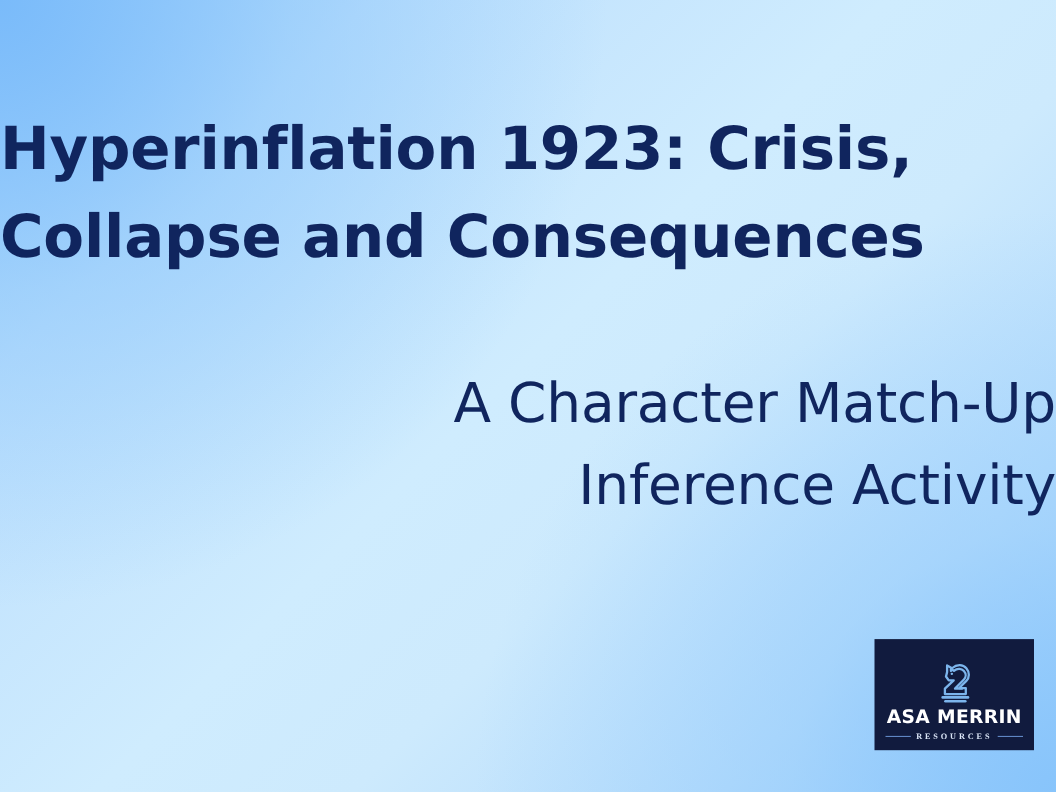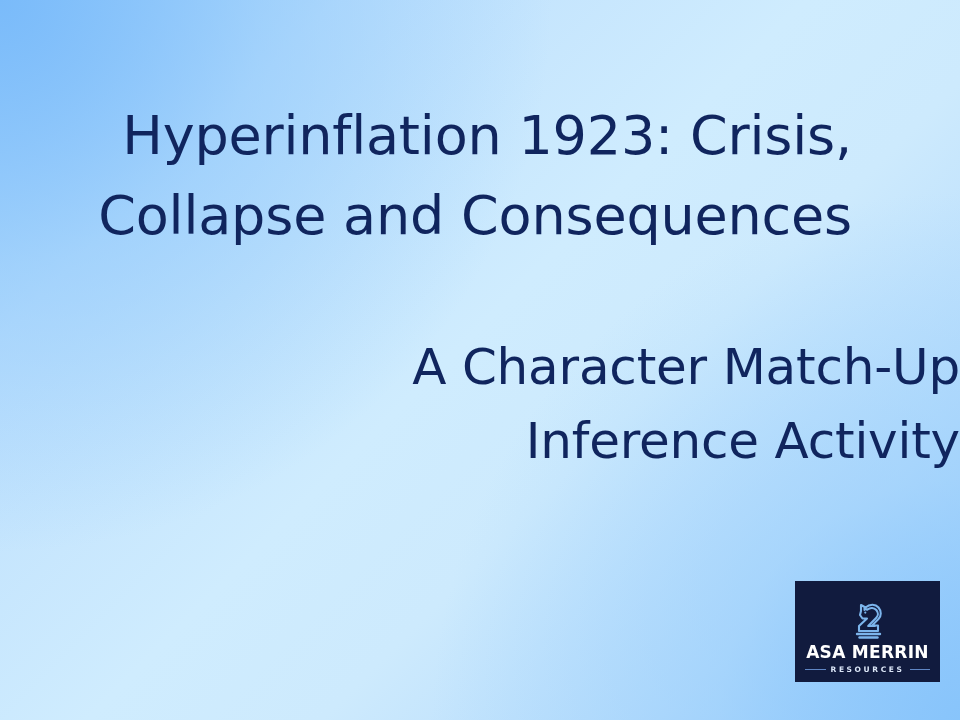--- a/index.html
+++ b/index.html
@@ -24,25 +24,25 @@
       radial-gradient(circle at 100% 100%, rgba(135,196,251,0.95) 0%, rgba(150,205,252,0.5) 20%, rgba(190,226,253,0.0) 44%),
       linear-gradient(135deg, #9ccdfb 0%, #bee0fd 20%, #cfecfe 48%, #cdeafd 62%, #b6dcfc 82%, #98cbfb 100%);
   }
 
   
   .title-block {
     position: absolute;
     left: 0;
     top: 96px;
     width: 852px;
-    text-align: right;
+    text-align: left;
     color: #10255e;
     font-size: 54px;
     line-height: 1.48;
-    font-weight: 400;
+    font-weight: 700;
     letter-spacing: -0.2px;
     white-space: pre-line;
   }
 
   
   .subtitle-block {
     position: absolute;
     left: 0;
     top: 330px;
     width: 960px;
@@ -95,20 +95,21 @@
     letter-spacing: 0.3px;
     line-height: 1;
     white-space: nowrap;
   }
   .logo-sub-row {
     margin-top: 5px;
     display: flex;
     align-items: center;
     justify-content: center;
     width: 125px;
+    font-family: Liberation Serif, serif;
   }
   .logo-rule {
     flex: 1 1 auto;
     height: 1px;
     background: #5f86c4;
   }
   .logo-sub {
     color: #dbe6f7;
     font-size: 7.5px;
     font-weight: bold;

